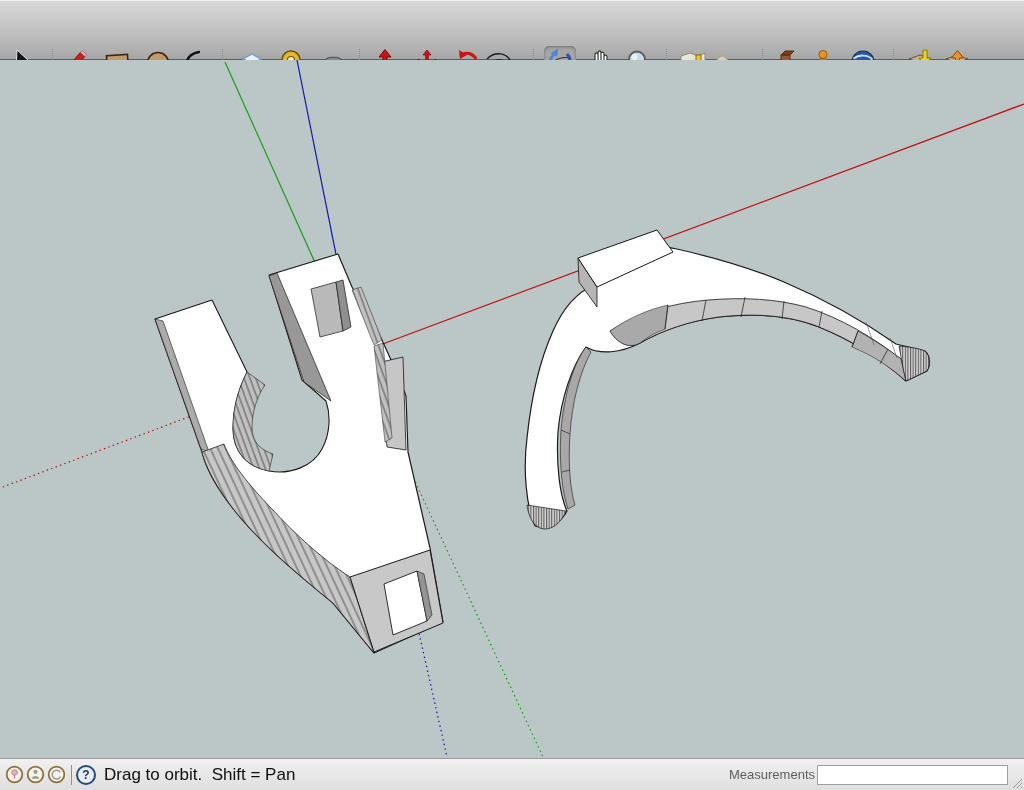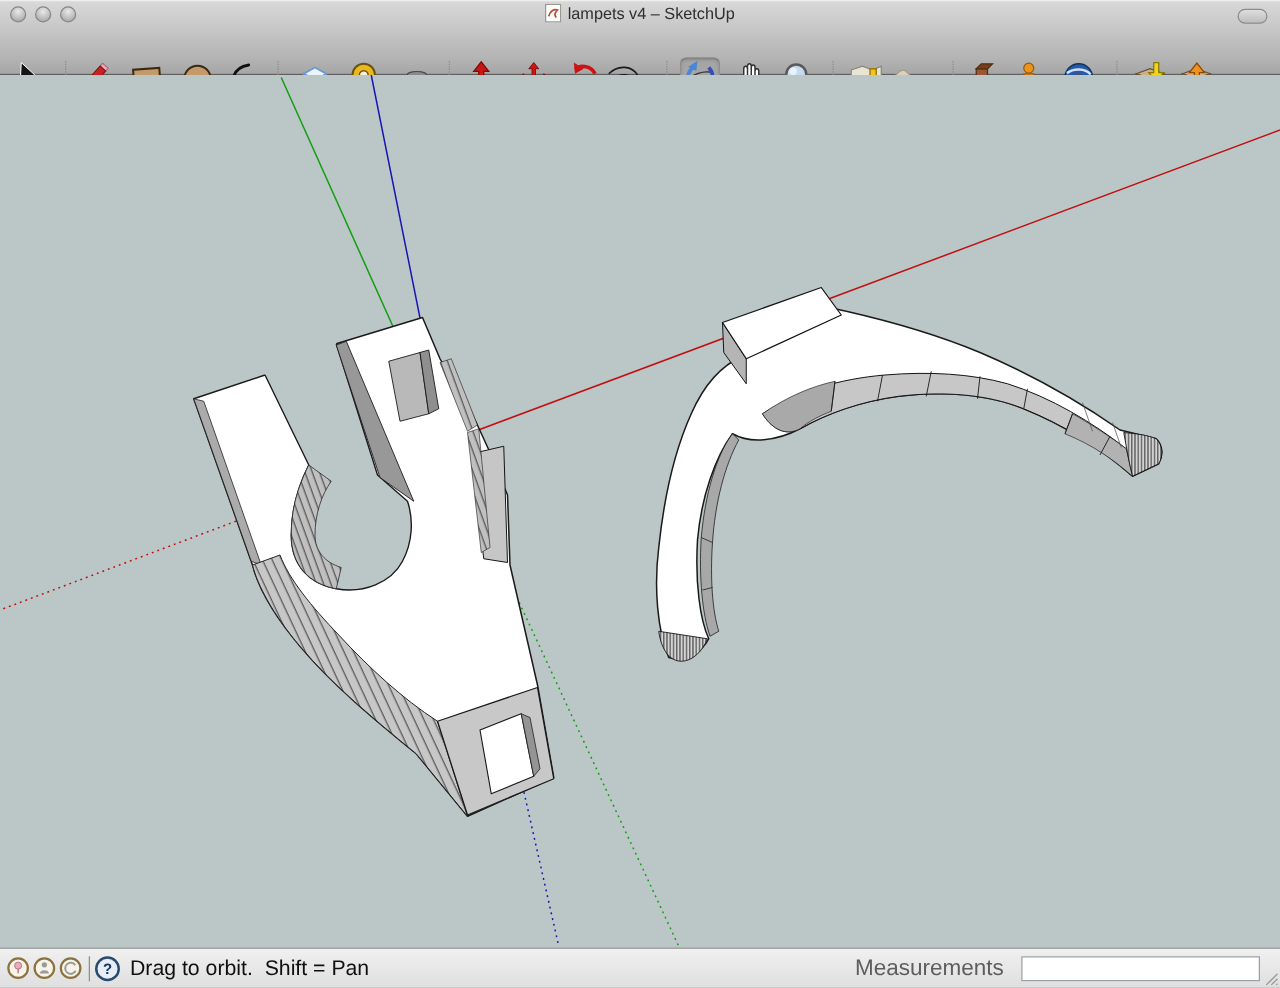--- a/index.html
+++ b/index.html
@@ -27,40 +27,28 @@
   .viewport{position:relative;width:1024px;height:698px;background:#bbc6c6;}
   
   .statusbar{position:relative;width:1024px;height:32px;background:linear-gradient(#f0f0f0,#dfdfdf);
     border-top:1px solid #9b9b9b;box-sizing:border-box;display:flex;align-items:center;padding:0 4px;}
   .statusbar .badge{margin:0 1px;}
   .vsep{width:0;height:20px;border-left:1px solid #8f8f8f;margin:0 4px;}
   .help{width:16px;height:16px;border-radius:50%;border:2px solid #2a4a70;background:#e6edf6;
     color:#16355c;font-size:12px;font-weight:bold;text-align:center;line-height:16px;margin-right:8px;}
   .hint{font-size:17px;color:#101010;white-space:pre;}
   .spacer{flex:1;}
-  .mlabel{font-size:18px;color:#5e5e5e;margin-right:14px;}
+  .mlabel{font-size:13px;color:#5e5e5e;margin-right:2px;}
   .minput{width:183px;height:18px;border:1px solid #9aa0a4;background:#fff;font-size:12px;padding:0 3px;margin-right:12px;}
   .grip{position:absolute;right:1px;bottom:1px;}
 </style>
 </head>
 <body>
 
 <div class="chrome">
-  <div class="titlebar">
-    <div class="tl" style="left:8px"></div>
-    <div class="tl" style="left:28px"></div>
-    <div class="tl" style="left:48px"></div>
-    <div class="title-wrap">
-      <svg width="13" height="15">
-        <rect x="0.5" y="0.5" width="12" height="14" fill="#fdfdfb" stroke="#9a9a92"></rect>
-        <path d="M3,10 C4,6 7,4 10,5 C8,7 7,9 9,11" fill="none" stroke="#b84a2a" stroke-width="1.4"></path>
-      </svg><span>lampets v4 – SketchUp</span>
-    </div>
-    <div class="pill"></div>
-  </div>
 
   <div class="toolrow">
     <div class="sep" style="left:52px"></div>
     <div class="sep" style="left:222px"></div>
     <div class="sep" style="left:359px"></div>
     <div class="sep" style="left:533px"></div>
     <div class="sep" style="left:666px"></div>
     <div class="sep" style="left:762px"></div>
     <div class="sep" style="left:893px"></div>
 

